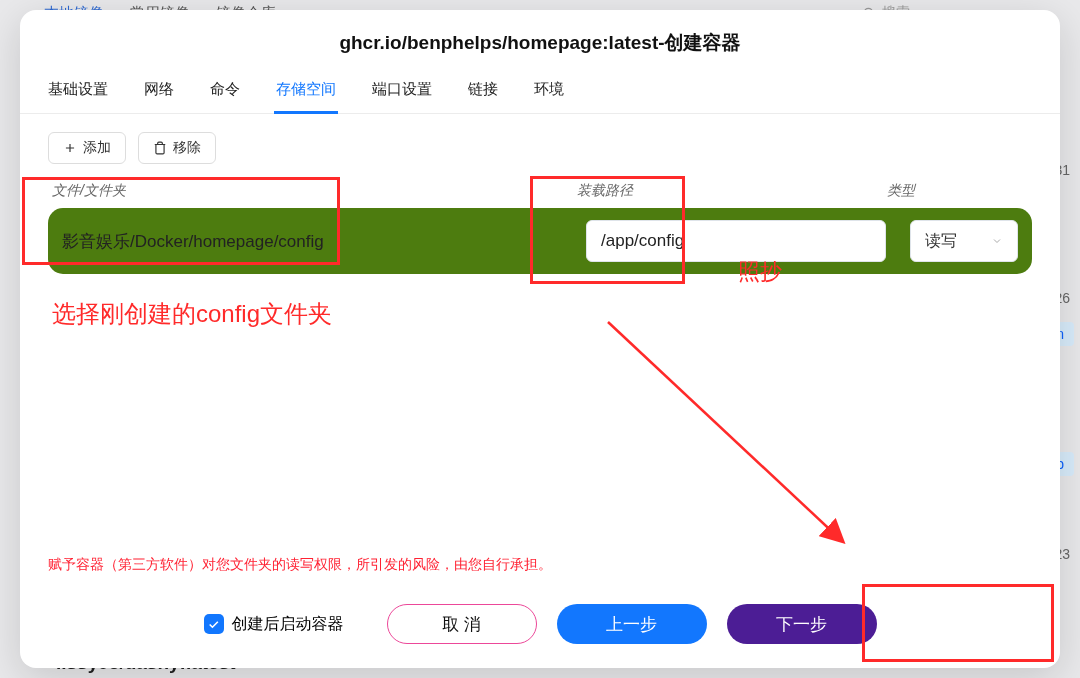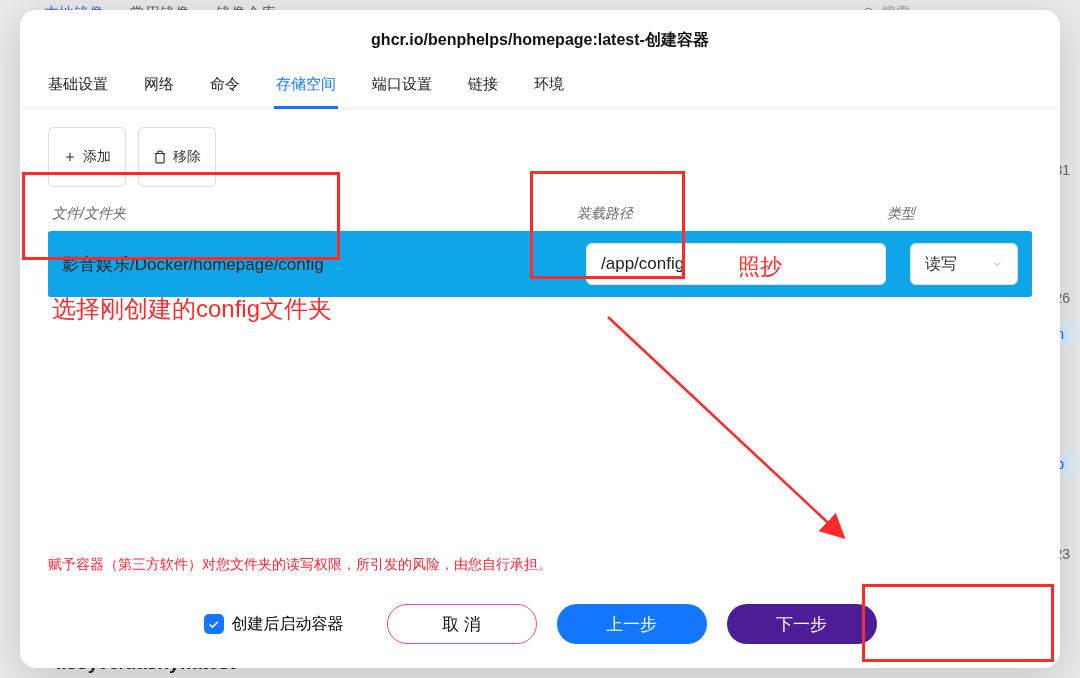--- a/index.html
+++ b/index.html
@@ -6,37 +6,37 @@
     body { width: 1080px; height: 678px; background: #e9e9eb; overflow: hidden; position: relative; }
 
     .bg-hint { position: absolute; color: #9aa; font-size: 14px; }
     .bg-search { position: absolute; display: flex; align-items: center; gap: 6px; color: #999; font-size: 14px; top: 4px; right: 170px; }
     .bg-search svg { width: 14px; height: 14px; }
     .bg-item { position: absolute; right: 10px; color: #666; font-size: 14px; }
     .bg-item.link { background: #d8ecfb; color: #0d62fe; padding: 4px 10px; border-radius: 4px; right: 6px; font-size: 14px; }
 
     
     .modal { position: absolute; top: 10px; left: 20px; right: 20px; bottom: 10px; background: #fff; border-radius: 16px; box-shadow: 0 10px 40px rgba(0,0,0,.15); display: flex; flex-direction: column; overflow: hidden; }
-    .modal-title { text-align: center; font-size: 16px; font-weight: 600; padding: 20px 0 18px; color: #111; }
+    .modal-title { text-align: center; font-size: 19px; font-weight: 600; padding: 20px 0 18px; color: #111; }
     .tabs { display: flex; gap: 36px; padding: 0 28px; border-bottom: 1px solid #ececec; }
     .tab { font-size: 15px; padding: 6px 0 14px; color: #222; cursor: pointer; position: relative; }
     .tab.active { color: #1277fe; }
     .tab.active::after { content: ""; position: absolute; left: -2px; right: -2px; bottom: -1px; height: 3px; background: #1277fe; }
 
     .content { padding: 18px 28px 0; flex: 1; position: relative; }
     .toolbar { display: flex; gap: 12px; margin-bottom: 18px; }
-    .btn-sm { display: inline-flex; align-items: center; gap: 6px; padding: 20px 14px; border: 1px solid #ddd; border-radius: 6px; font-size: 14px; background: #fff; cursor: pointer; color: #333; }
+    .btn-sm { display: inline-flex; align-items: center; gap: 6px; padding: 6px 14px; border: 1px solid #ddd; border-radius: 6px; font-size: 14px; background: #fff; cursor: pointer; color: #333; }
     .btn-sm svg { width: 14px; height: 14px; }
 
     .row-head { display: flex; font-size: 14px; color: #666; padding: 0 4px 8px; font-style: italic; }
     .col-path { flex: 0 0 525px; }
     .col-mount { flex: 0 0 310px; }
     .col-type { flex: 1; }
 
-    .data-row { display: flex; align-items: center; background: #0ea5e9; border-radius: 3px; padding: 12px 14px; gap: 14px; }
+    .data-row { display: flex; align-items: center; background: #4d7c0f; border-radius: 15px; padding: 12px 14px; gap: 14px; }
     .field-path { flex: 0 0 510px; font-size: 17px; color: #222; }
     .field-mount { flex: 0 0 300px; }
     .input-mount { width: 100%; height: 42px; border: 1px solid #dfe4ea; border-radius: 6px; padding: 0 14px; font-size: 17px; color: #222; background: #fff; }
     .select-type { width: 108px; height: 42px; border: 1px solid #dfe4ea; border-radius: 6px; padding: 16px 14px; display: flex; align-items: center; justify-content: space-between; background: #fff; font-size: 16px; color: #333; cursor: pointer; }
     .select-type svg { width: 12px; height: 12px; color: #aaa; }
 
     
     .annot-box { position: absolute; border: 3px solid #ff2a2a; pointer-events: none; }
     .annot-text { position: absolute; color: #ff2a2a; font-size: 21px; pointer-events: none; }
     .arrow { position: absolute; pointer-events: none; }

